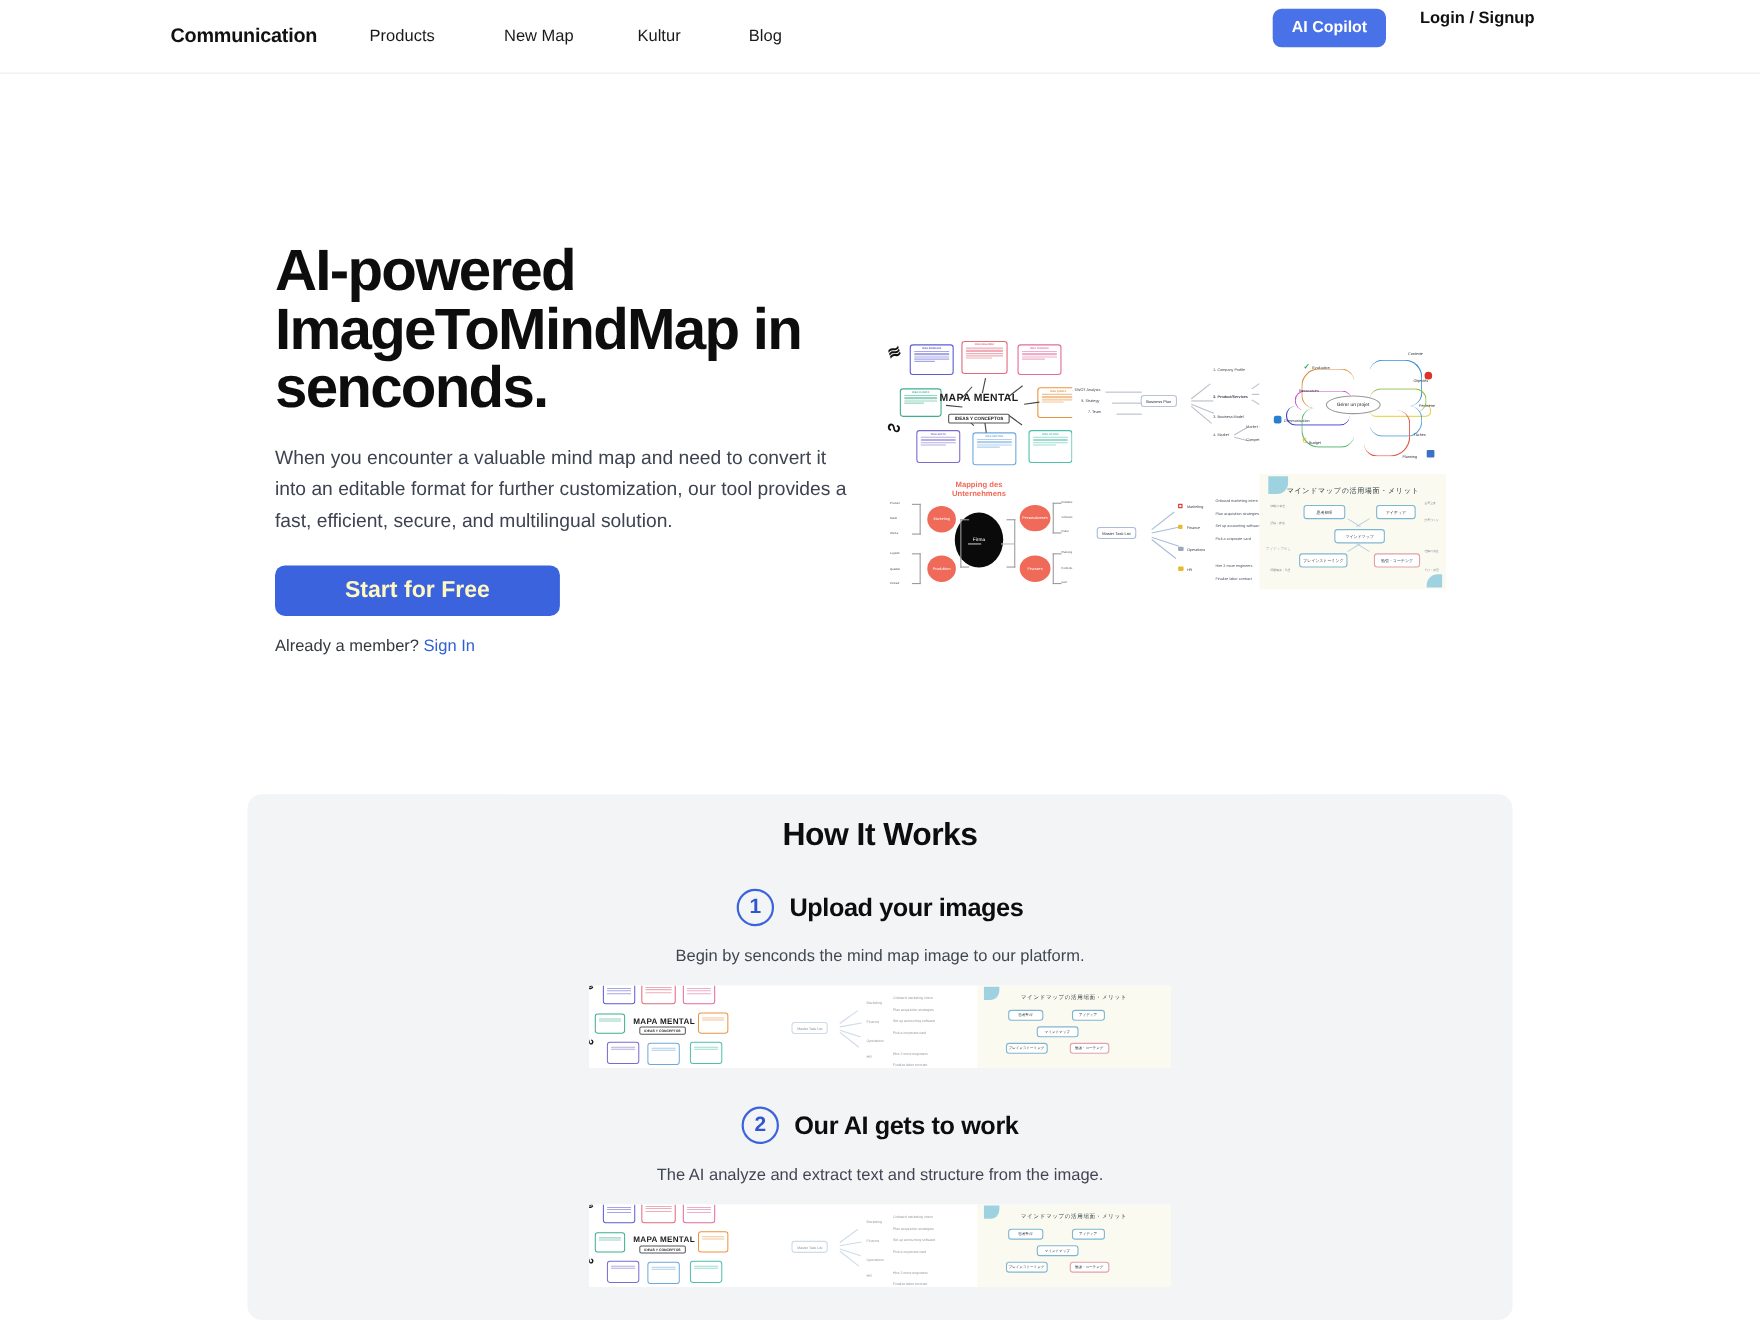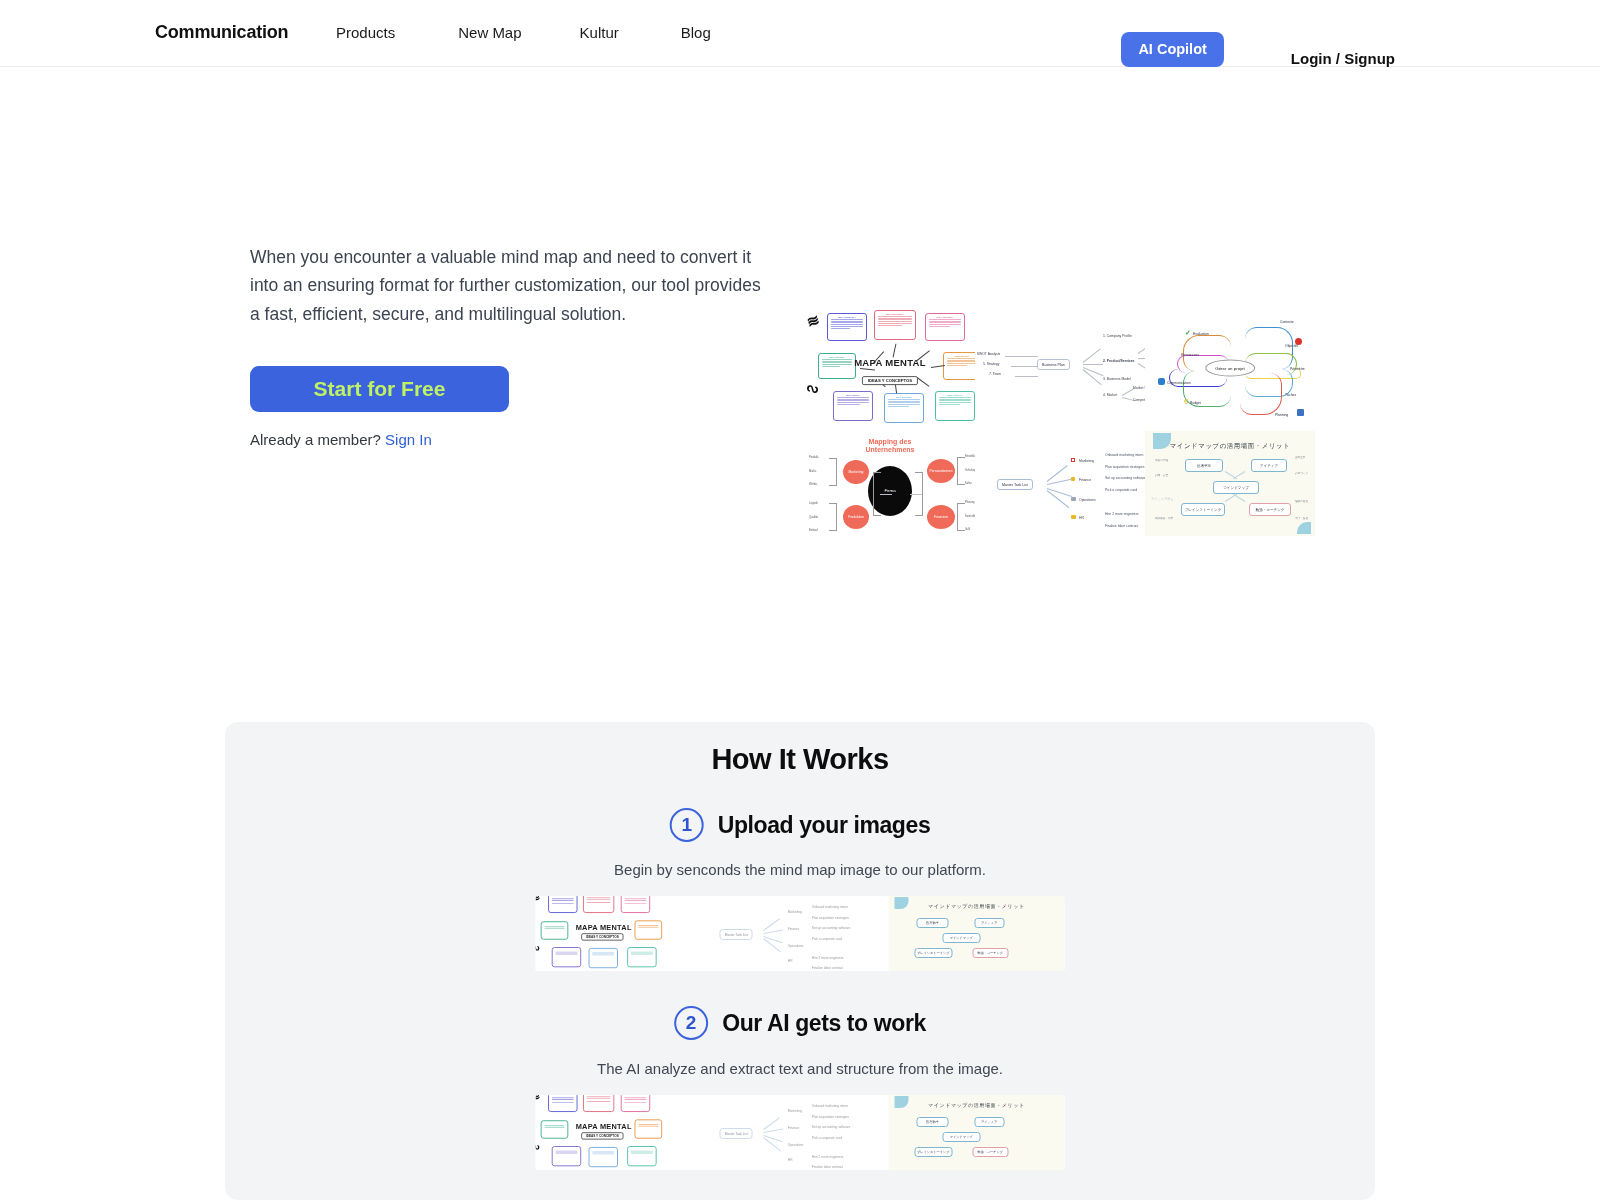--- a/index.html
+++ b/index.html
@@ -26,21 +26,21 @@
     cursor: pointer;
   }
   .nav-links { position: absolute; left: 336px; top: 24px; display: flex; }
   .nav-link {
     font-size: 15px; color: #1a1a1a; font-weight: 400;
     cursor: pointer; white-space: nowrap;
   }
   .nav-link.l0 { margin-right: 63px; }
   .nav-link.l1 { margin-right: 58px; }
   .nav-link.l2 { margin-right: 62px; }
-  .nav-right { position: absolute; right: 0; top: 32px; display: flex; align-items: flex-end; gap: 36px; }
+  .nav-right { position: absolute; right: 0; top: 8px; display: flex; align-items: flex-start; }
   .btn-copilot {
     background: #4a72e8; color: #ffffff;
     font-size: 14.5px; font-weight: bold;
     border: none; border-radius: 8px;
     padding: 9px 17px 10px 17px;
     cursor: pointer; font-family: inherit;
   }
   .nav-auth {
     font-size: 15px; font-weight: bold; color: #111111;
     margin-left: 31px; margin-right: 205px;
@@ -54,22 +54,22 @@
     font-size: 53px; font-weight: bold; color: #0d0d0d;
     line-height: 1.0; letter-spacing: -1.6px;
     white-space: pre-line;
   }
   .hero-sub {
     margin-top: 23px;
     font-size: 17.5px; color: #3d4350; line-height: 1.62;
     width: 522px;
   }
   .btn-start {
-    display: block; margin-top: 38px;
-    background: #3c63de; color: #bef264;
+    display: block; margin-top: 27px;
+    background: #3c63de; color: #fef9c3;
     font-size: 21px; font-weight: bold;
     border: none; border-radius: 9px;
     width: 259px; height: 46px;
     cursor: pointer; font-family: inherit;
   }
   .hero-note {
     margin-top: 13px; font-size: 13.5px; font-style: italic;
     color: #4a5058; line-height: 1.45; width: 500px;
   }
   .hero-member { margin-top: 19px; font-size: 15px; color: #33383f; }
@@ -219,21 +219,24 @@
   </div>
   <div class="nav-right">
     <button class="btn-copilot">AI Copilot</button>
     <div class="nav-auth">Login / Signup</div>
   </div>
 </div>
 
 <div class="hero">
 
   <div class="hero-left">
-    <div class="hero-sub">When you encounter a valuable mind map and need to convert it into an ensuring format for further customization, our tool provides a fast, efficient, secure, and multilingual solution.</div>
+    <div class="hero-title">AI-powered
+ImageToMindMap in
+senconds.</div>
+    <div class="hero-sub">When you encounter a valuable mind map and need to convert it into an editable format for further customization, our tool provides a fast, efficient, secure, and multilingual solution.</div>
     <button class="btn-start">Start for Free</button>
     <div class="hero-member">
       <span>Already a member?</span>
       <span class="signin">Sign In</span>
     </div>
   </div>
 
   <div class="collage">
 
     <div class="cell mm-mapa">

